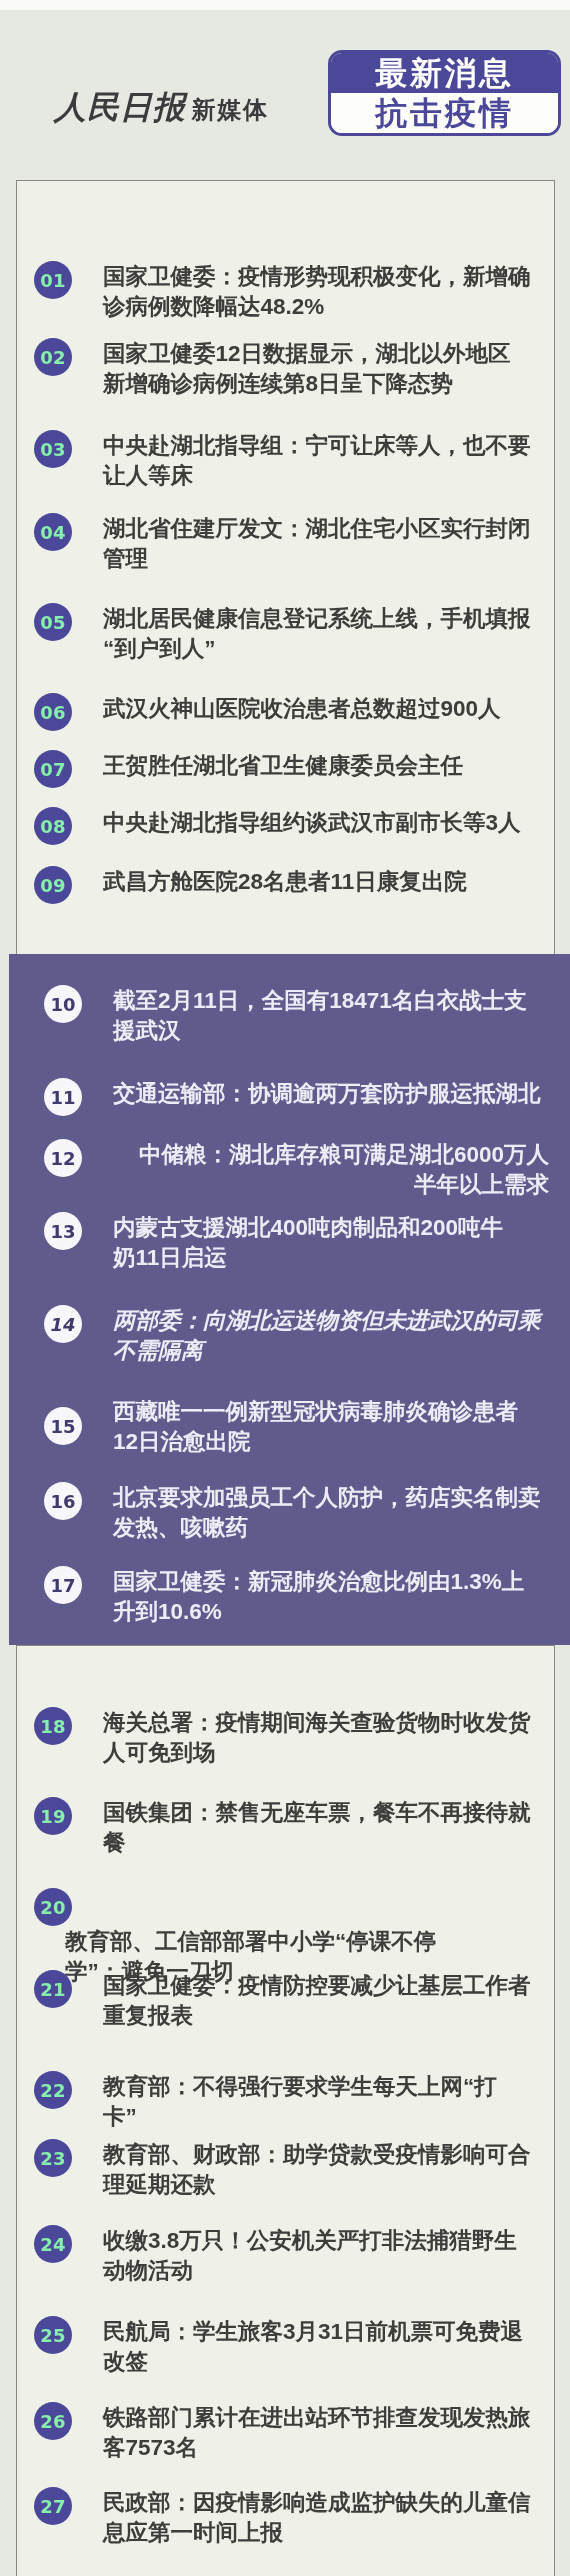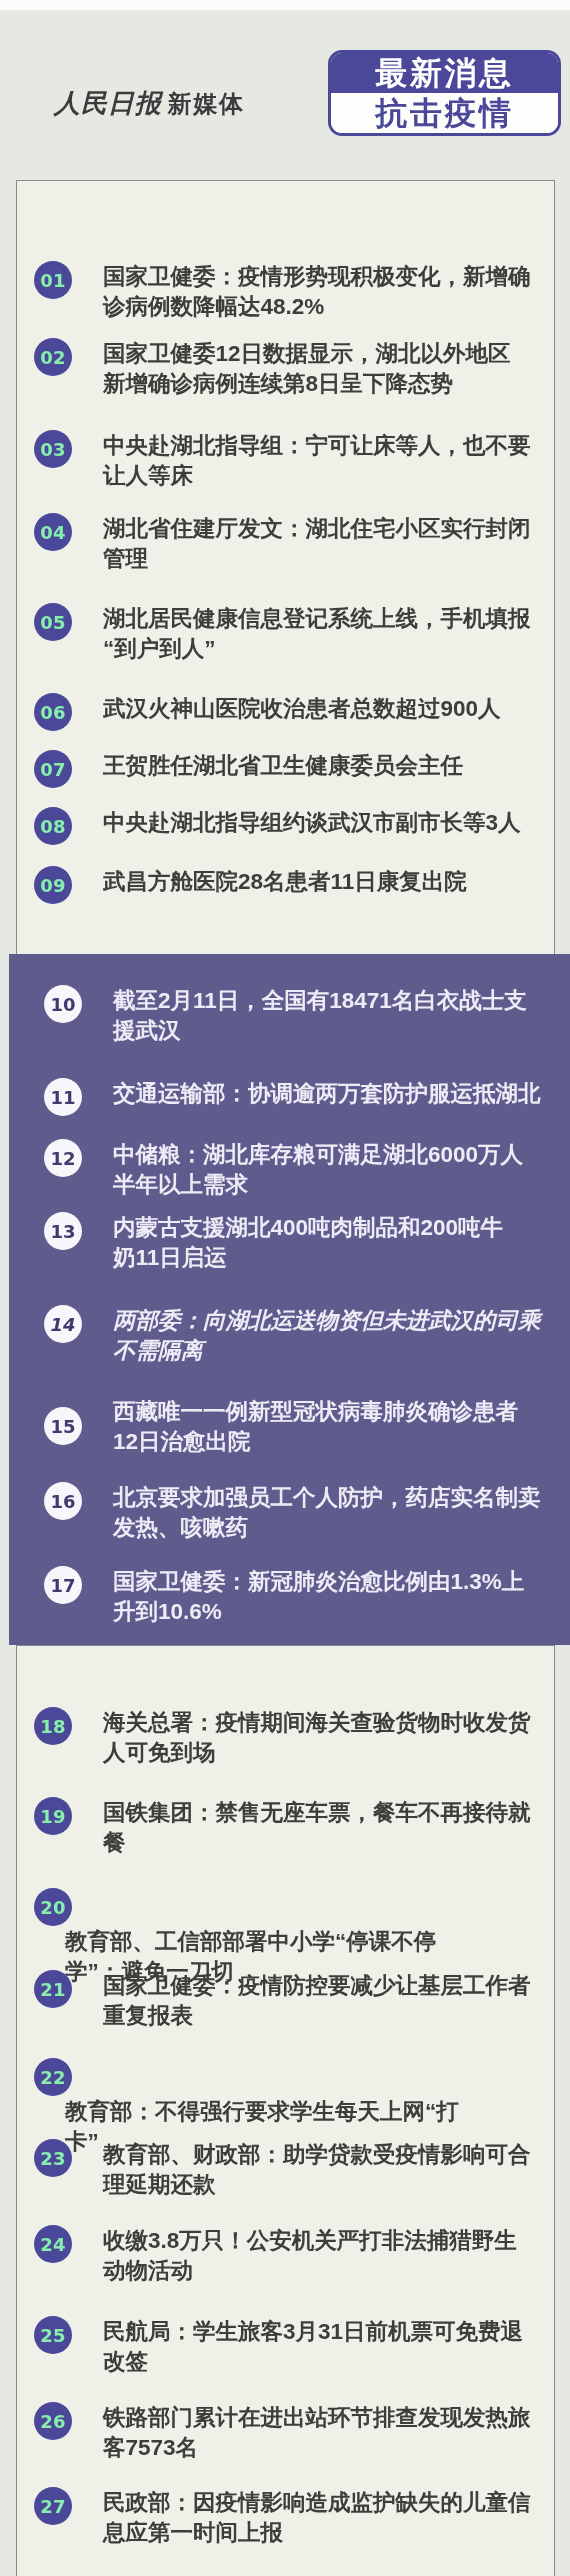--- a/index.html
+++ b/index.html
@@ -23,21 +23,21 @@
     position:absolute;left:0;top:0;width:571px;height:10.4px;
     background:#fbfcfa;
   }
   
   .brand{
     position:absolute;left:54px;top:86px;white-space:nowrap;
     color:#3b3b3d;display:flex;align-items:baseline;
   }
   .brand-script{
     font-family:"DejaVu Serif",serif;font-style:italic;font-weight:700;
-    font-size:26px;letter-spacing:0.9px;
+    font-size:32px;letter-spacing:0.9px;
   }
   .brand-suffix{
     font-weight:700;font-size:24px;margin-left:6px;letter-spacing:1.7px;
   }
   .title-badge{
     position:absolute;left:328px;top:50px;width:233px;height:86px;
     box-sizing:border-box;border:3.5px solid var(--accent-purple);
     border-radius:14px;overflow:hidden;background:#fdfdfc;
   }
   .title-row{
@@ -138,21 +138,21 @@
 <div class="purple-band">
     <div class="item" style="top: 31px;">
       <span class="num-badge">10</span>
       <div class="item-text">截至2月11日，全国有18471名白衣战士支
 援武汉</div>
     </div>
     <div class="item" style="top: 124px;">
       <span class="num-badge">11</span>
       <div class="item-text">交通运输部：协调逾两万套防护服运抵湖北</div>
     </div>
-    <div class="item" style="top: 185px;">
+    <div class="item" style="top: 185px; text-align: right;">
       <span class="num-badge">12</span>
       <div class="item-text">中储粮：湖北库存粮可满足湖北6000万人
 半年以上需求</div>
     </div>
     <div class="item" style="top: 258px;">
       <span class="num-badge">13</span>
       <div class="item-text">内蒙古支援湖北400吨肉制品和200吨牛
 奶11日启运</div>
     </div>
     <div class="item" style="top: 351px; font-style: italic;">
@@ -190,21 +190,21 @@
     <div class="item" style="top: 242px; flex-direction: column;">
       <span class="num-badge">20</span>
       <div class="item-text">教育部、工信部部署中小学“停课不停
 学”：避免一刀切</div>
     </div>
     <div class="item" style="top: 324px;">
       <span class="num-badge">21</span>
       <div class="item-text">国家卫健委：疫情防控要减少让基层工作者
 重复报表</div>
     </div>
-    <div class="item" style="top: 412px; flex-direction: column;">
+    <div class="item" style="top: 425px;">
       <span class="num-badge">22</span>
       <div class="item-text">教育部：不得强行要求学生每天上网“打
 卡”</div>
     </div>
     <div class="item" style="top: 493px;">
       <span class="num-badge">23</span>
       <div class="item-text">教育部、财政部：助学贷款受疫情影响可合
 理延期还款</div>
     </div>
     <div class="item" style="top: 579px;">

